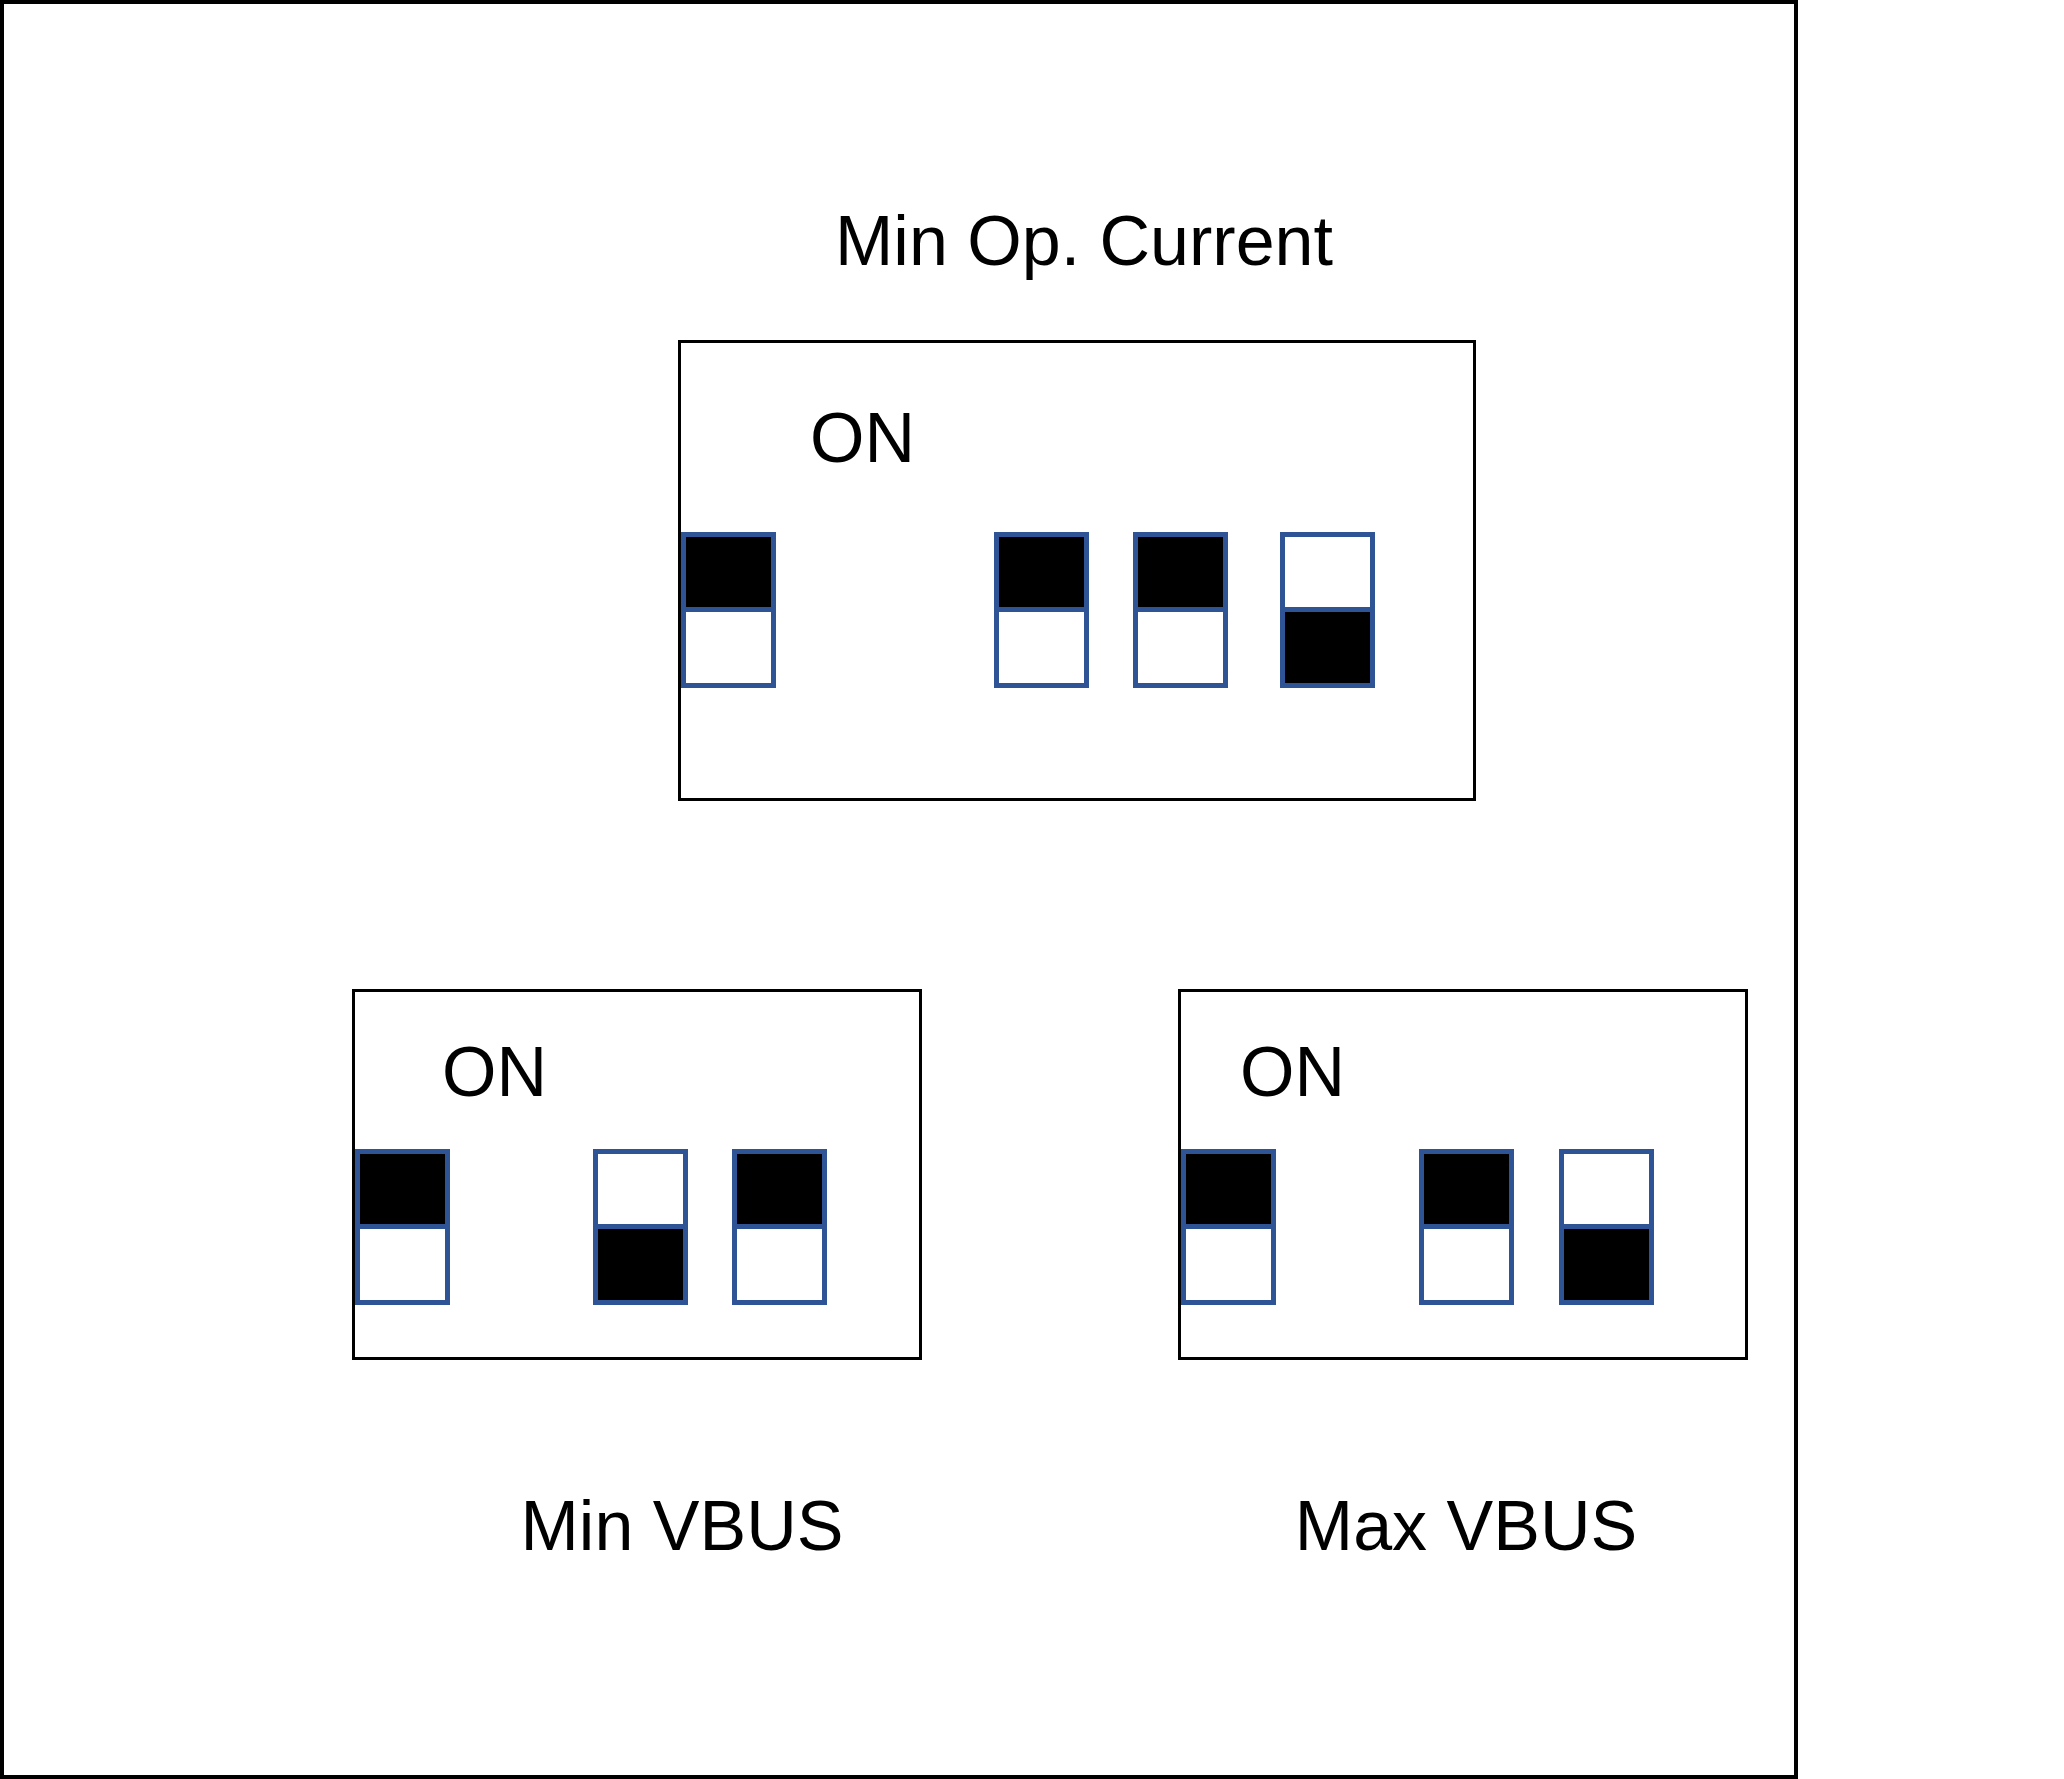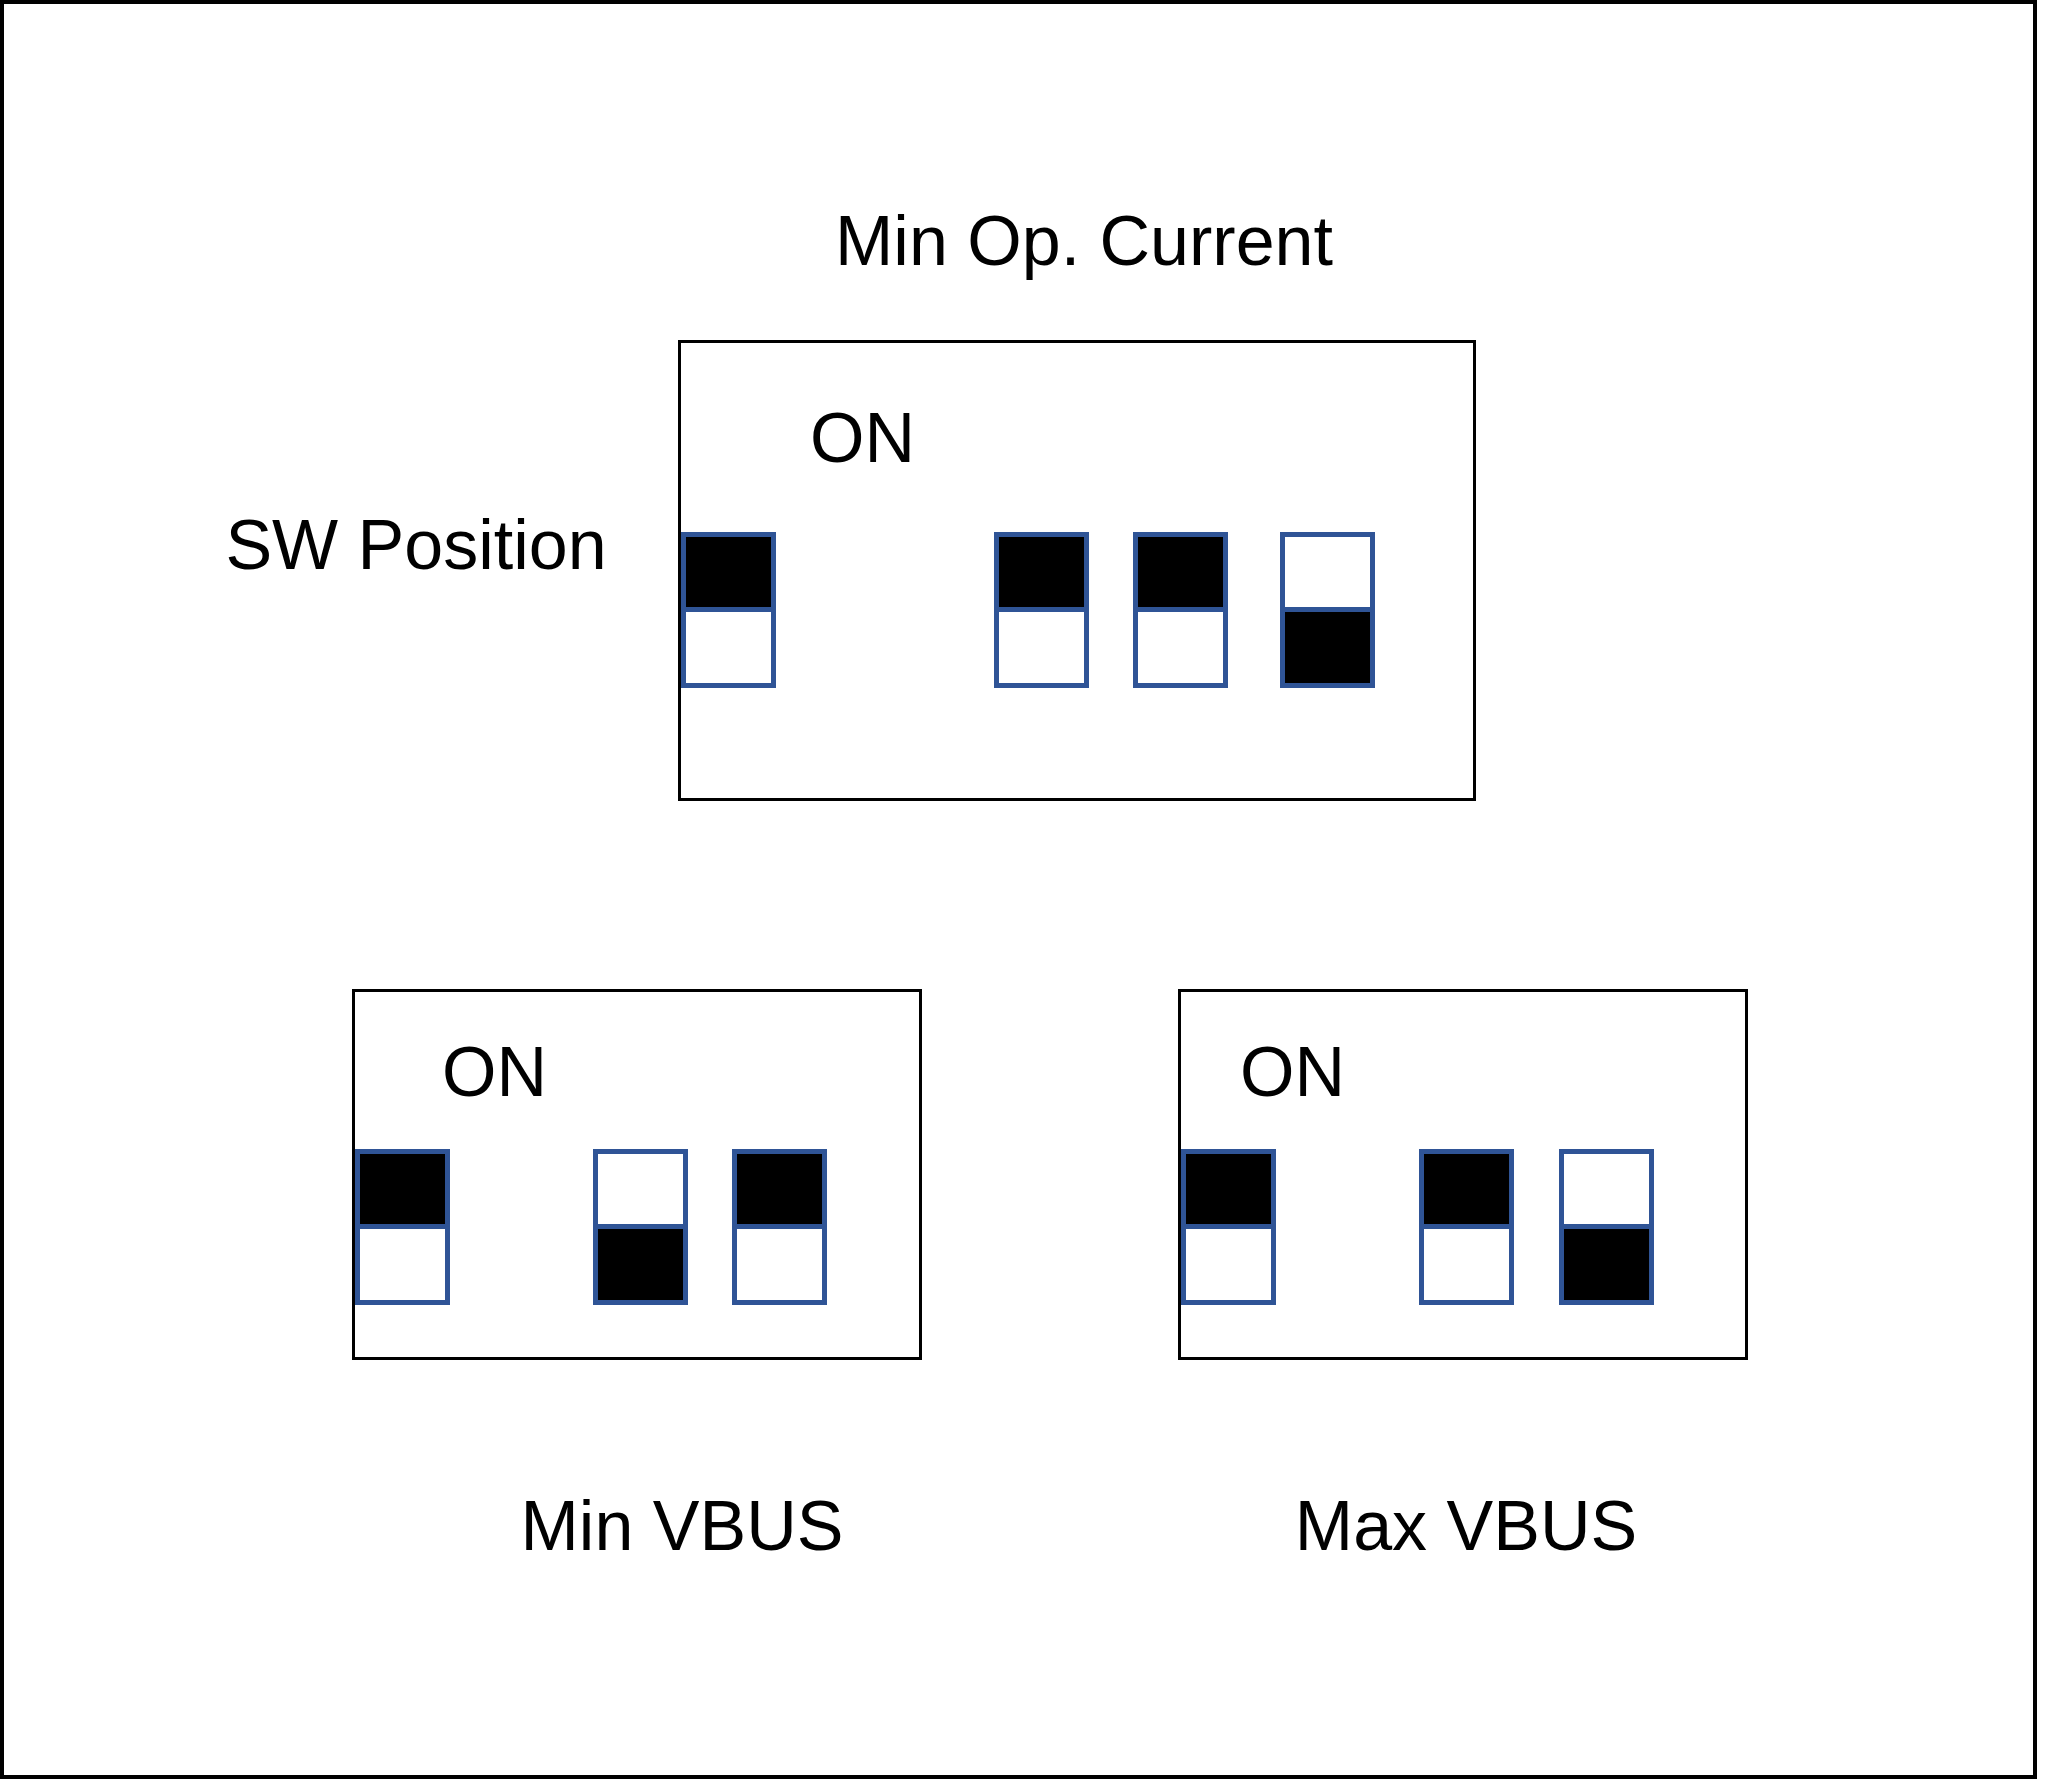--- a/index.html
+++ b/index.html
@@ -2,21 +2,21 @@
 <html style="--switch-border: #2F5496; --switch-fill-on: #000000; --box-border: #000000; --background: #FFFFFF;font-size:15px"><head>
 <meta charset="utf-8">
 <style>
   html, body {
     margin: 0;
     padding: 0;
     background: #ffffff;
   }
   .canvas {
     position: relative;
-    width: 2037px;
+    width: 1798px;
     height: 1779px;
     box-sizing: border-box;
     background: var(--background, #ffffff);
     border: 4.7px solid var(--box-border, #000000);
     font-family: "Liberation Sans", sans-serif;
     color: #000000;
     overflow: hidden;
     text-decoration: underline;
   }
   .label {
@@ -84,21 +84,20 @@
   #min-vbus     { left: 678px;  top: 1487px; }
   #max-vbus     { left: 1462px; top: 1487px; }
 </style>
 </head>
 <body>
 
 <div class="canvas">
 
   <div id="title" class="label centered">Min Op. Current</div>
 
-  <div id="sw-position" class="label centered">SW Position</div>
 
   <div id="top-box" class="box">
     <div class="on-label">ON</div>
   <div class="sw">
         <div class="cell top filled"></div>
         <div class="cell bot"></div>
       </div>
       <div class="sw">
         <div class="cell top filled"></div>
         <div class="cell bot"></div>

